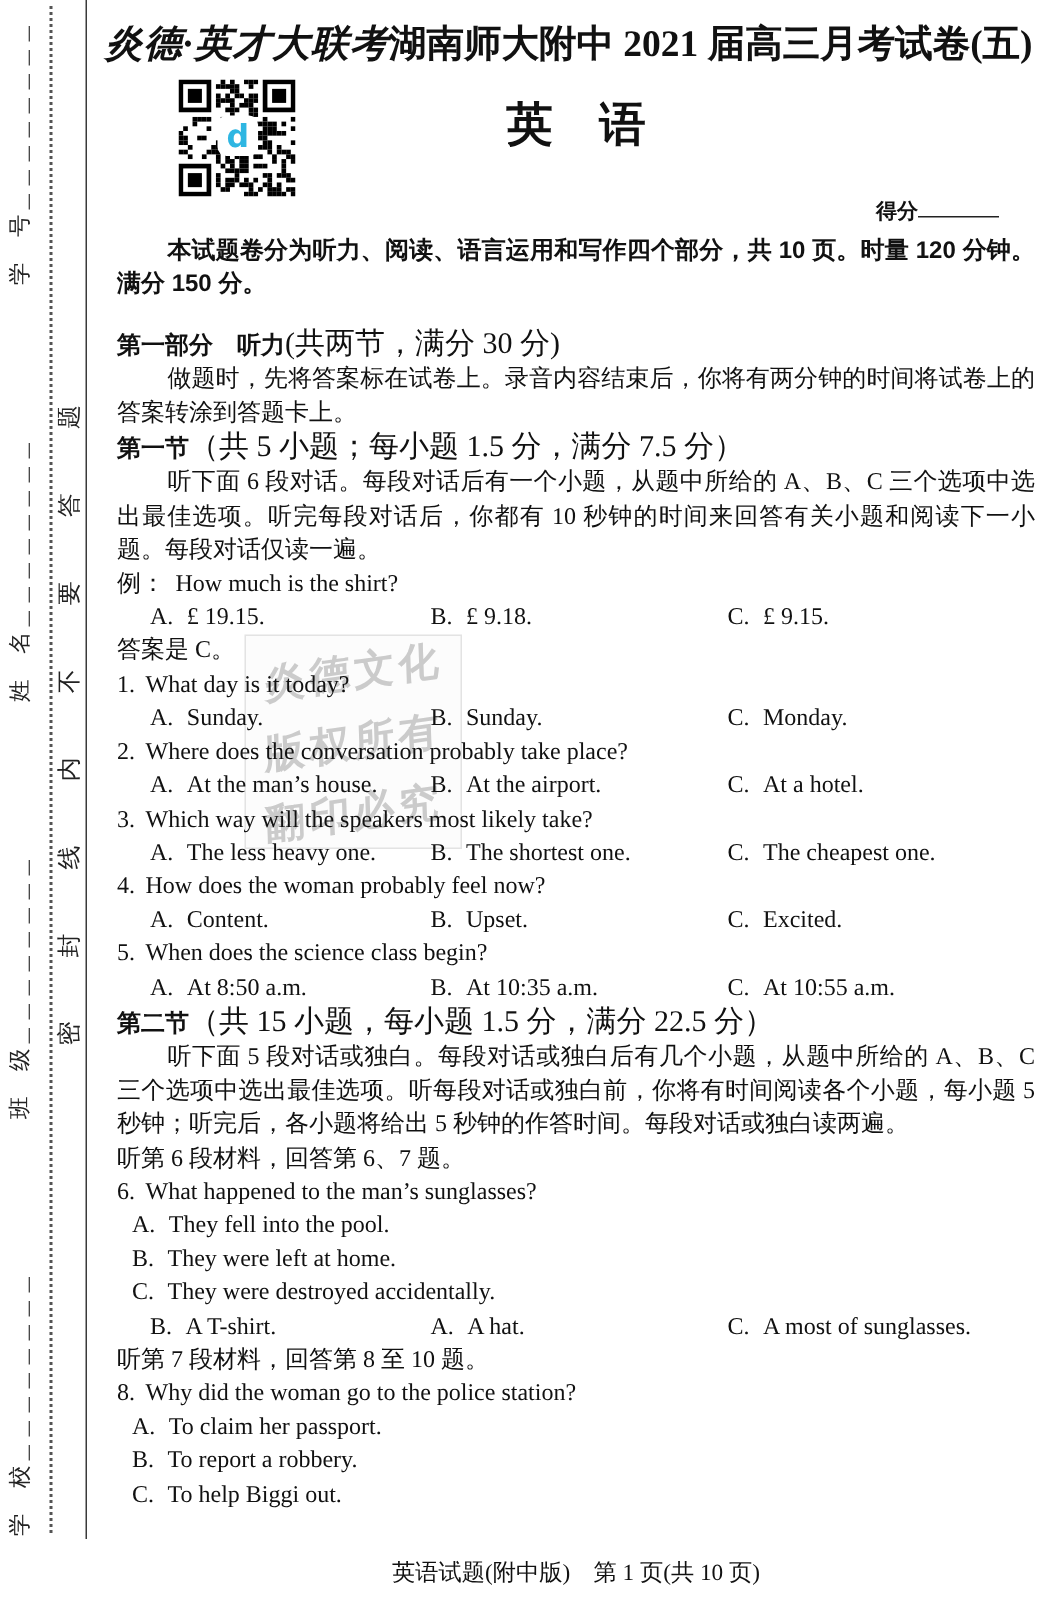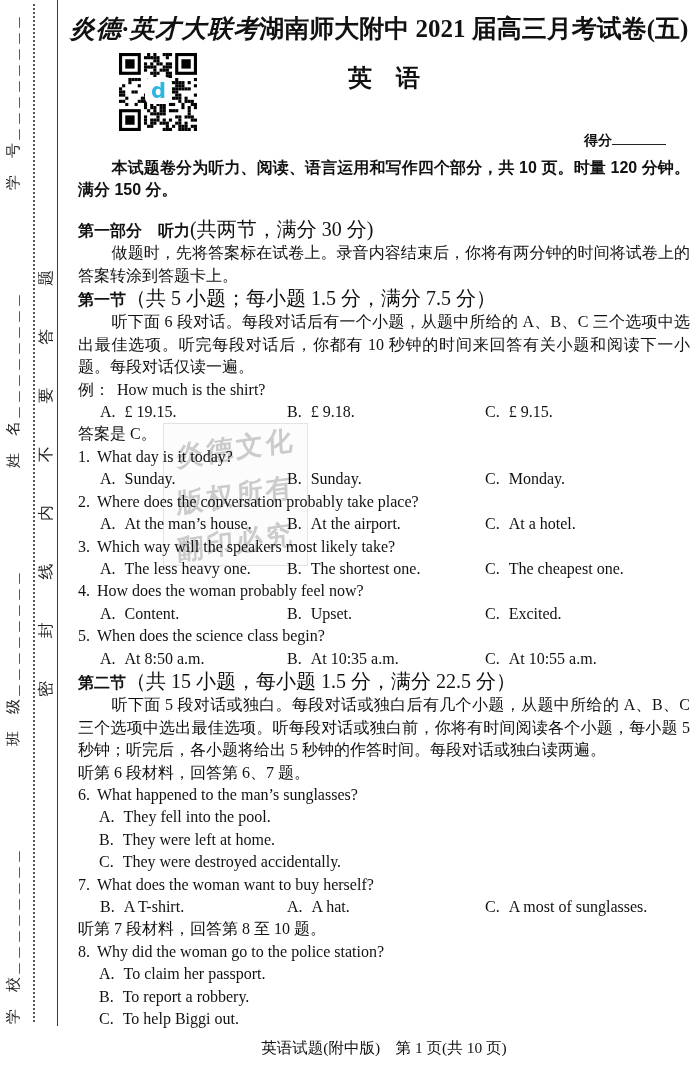--- a/index.html
+++ b/index.html
@@ -24,39 +24,39 @@
              white-space:nowrap;transform:rotate(-8deg) skewX(-6deg);line-height:40px;}
 
   
   .header-title{position:absolute;left:70px;top:12px;width:624px;white-space:nowrap;
                 font-size:25px;font-weight:bold;z-index:2;}
   .header-title .brand{font-style:italic;letter-spacing:1px;}
   .qr-wrap{position:absolute;left:119px;top:53px;width:78px;height:78px;z-index:2;}
   .qr-logo{position:absolute;left:26px;top:24px;width:27px;height:27px;background:#fff;border-radius:6px;
            display:flex;align-items:center;justify-content:center;
            font-family:"DejaVu Sans","Liberation Sans",sans-serif;font-weight:bold;font-size:21px;color:#2eb6e2;}
-  .subject{position:absolute;left:78px;top:62px;width:612px;text-align:center;font-size:24px;font-weight:bold;
+  .subject{position:absolute;left:78px;top:62px;width:612px;text-align:center;font-size:31px;font-weight:bold;
            font-family:"Liberation Sans","DejaVu Sans",sans-serif;z-index:2;}
   .score{position:absolute;left:584px;top:129px;z-index:2;font-size:14px;font-weight:bold;
          font-family:"Liberation Sans","DejaVu Sans",sans-serif;}
   .score-line{display:inline-block;width:54px;height:15px;border-bottom:1.5px solid #222;}
 
   
   .content{position:absolute;left:78px;top:157px;width:612px;z-index:2;
            font-size:16px;line-height:22.4px;}
   .content p{margin:0;}
   .intro{font-family:"Liberation Sans","DejaVu Sans",sans-serif;font-weight:bold;
          text-indent:2.1em;text-align:justify;}
   .heading .hlabel{font-family:"Liberation Sans","DejaVu Sans",sans-serif;font-weight:bold;}
   .heading .hnote{font-size:20px;}
   .mt{margin-top:16px !important;}
   .para{text-indent:2.1em;text-align:justify;}
   .q .qnum{margin-right:7px;}
   .opts-inline{display:grid;grid-template-columns:187px 198px auto;margin-left:22px;}
-  .opts-stack{margin-left:21px;}
+  .opts-stack{margin-left:10px;}
   .opts-stack .opt{display:block;}
   .opt-label{margin-right:9px;}
 
   .footer{position:absolute;left:78px;top:1038px;width:612px;text-align:center;font-size:15.5px;z-index:2;}
 </style>
 </head>
 <body>
 
 <div class="page">
 
@@ -346,21 +346,20 @@
       </div>
       <p class="heading"><span class="hlabel">第二节</span><span class="hnote">（共 15 小题，每小题 1.5 分，满分 22.5 分）</span></p>
       <p class="para">听下面 5 段对话或独白。每段对话或独白后有几个小题，从题中所给的 A、B、C 三个选项中选出最佳选项。听每段对话或独白前，你将有时间阅读各个小题，每小题 5 秒钟；听完后，各小题将给出 5 秒钟的作答时间。每段对话或独白读两遍。</p>
       <p class="plain">听第 6 段材料，回答第 6、7 题。</p>
       <p class="q"><span class="qnum">6.</span><span class="qtext">What happened to the man’s sunglasses?</span></p>
       <div class="opts-stack">
         <span class="opt"><span class="opt-label">A.</span><span class="opt-text">They fell into the pool.</span></span>
         <span class="opt"><span class="opt-label">B.</span><span class="opt-text">They were left at home.</span></span>
         <span class="opt"><span class="opt-label">C.</span><span class="opt-text">They were destroyed accidentally.</span></span>
       </div>
-      <p class="q"><span class="qnum">7.</span><span class="qtext">What does the woman want to buy herself?</span></p>
       <div class="opts-inline">
         <span class="opt"><span class="opt-label">B.</span><span class="opt-text">A T-shirt.</span></span>
         <span class="opt"><span class="opt-label">A.</span><span class="opt-text">A hat.</span></span>
         <span class="opt"><span class="opt-label">C.</span><span class="opt-text">A most of sunglasses.</span></span>
       </div>
       <p class="plain">听第 7 段材料，回答第 8 至 10 题。</p>
       <p class="q"><span class="qnum">8.</span><span class="qtext">Why did the woman go to the police station?</span></p>
       <div class="opts-stack">
         <span class="opt"><span class="opt-label">A.</span><span class="opt-text">To claim her passport.</span></span>
         <span class="opt"><span class="opt-label">B.</span><span class="opt-text">To report a robbery.</span></span>

